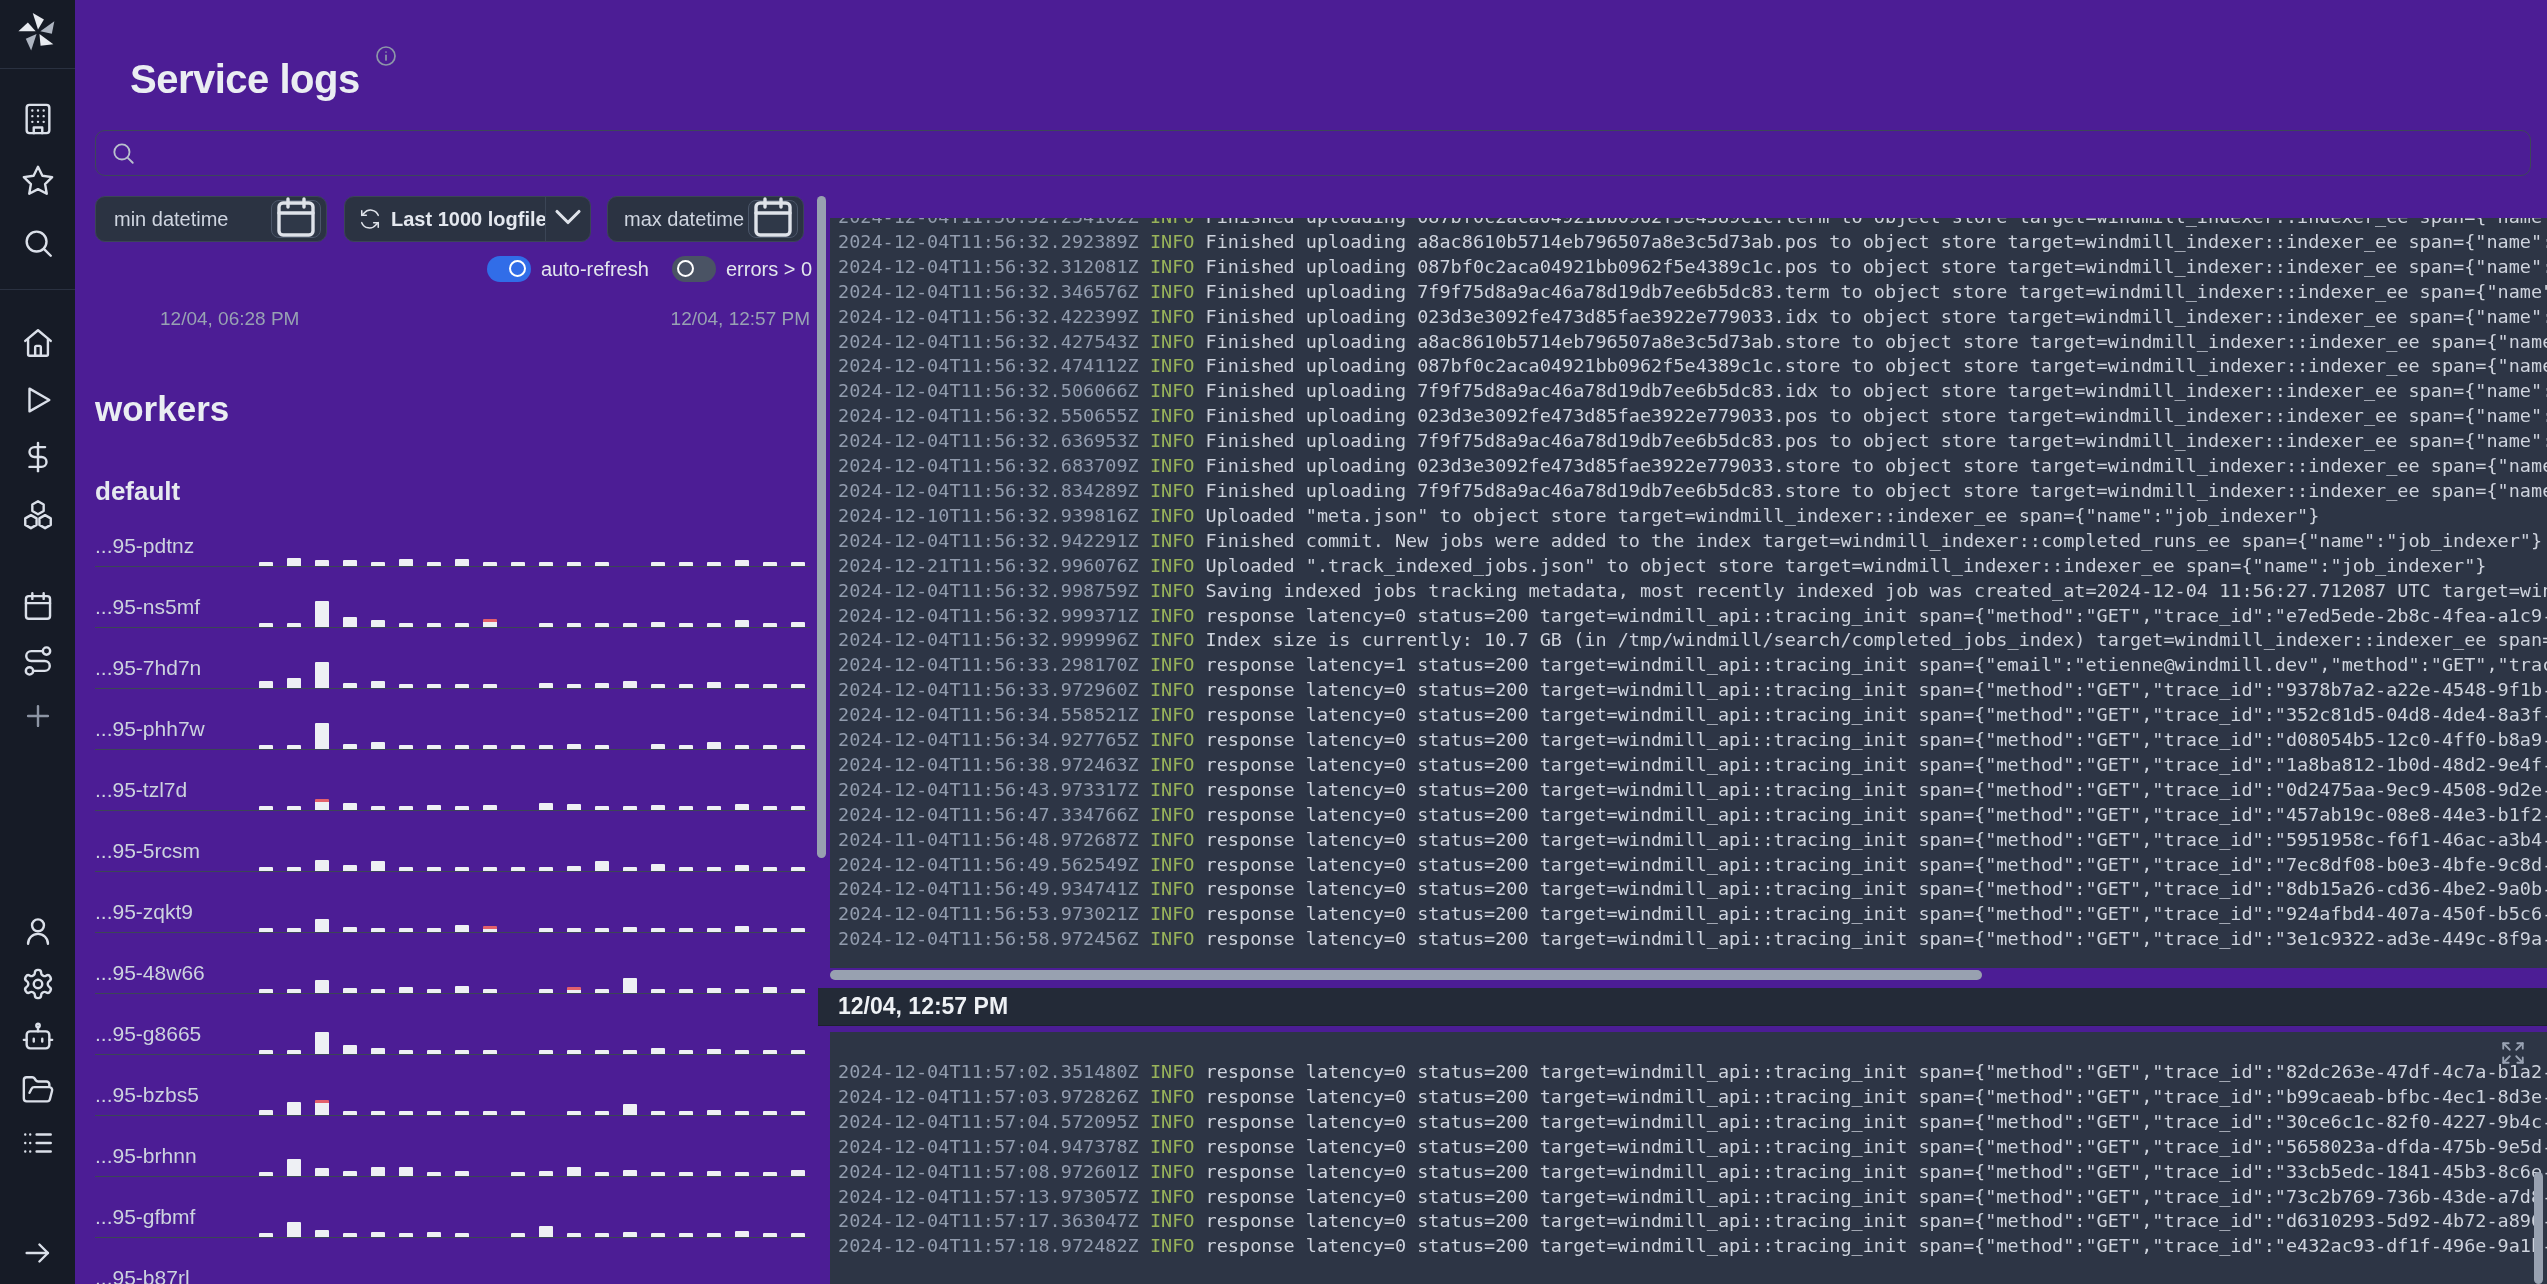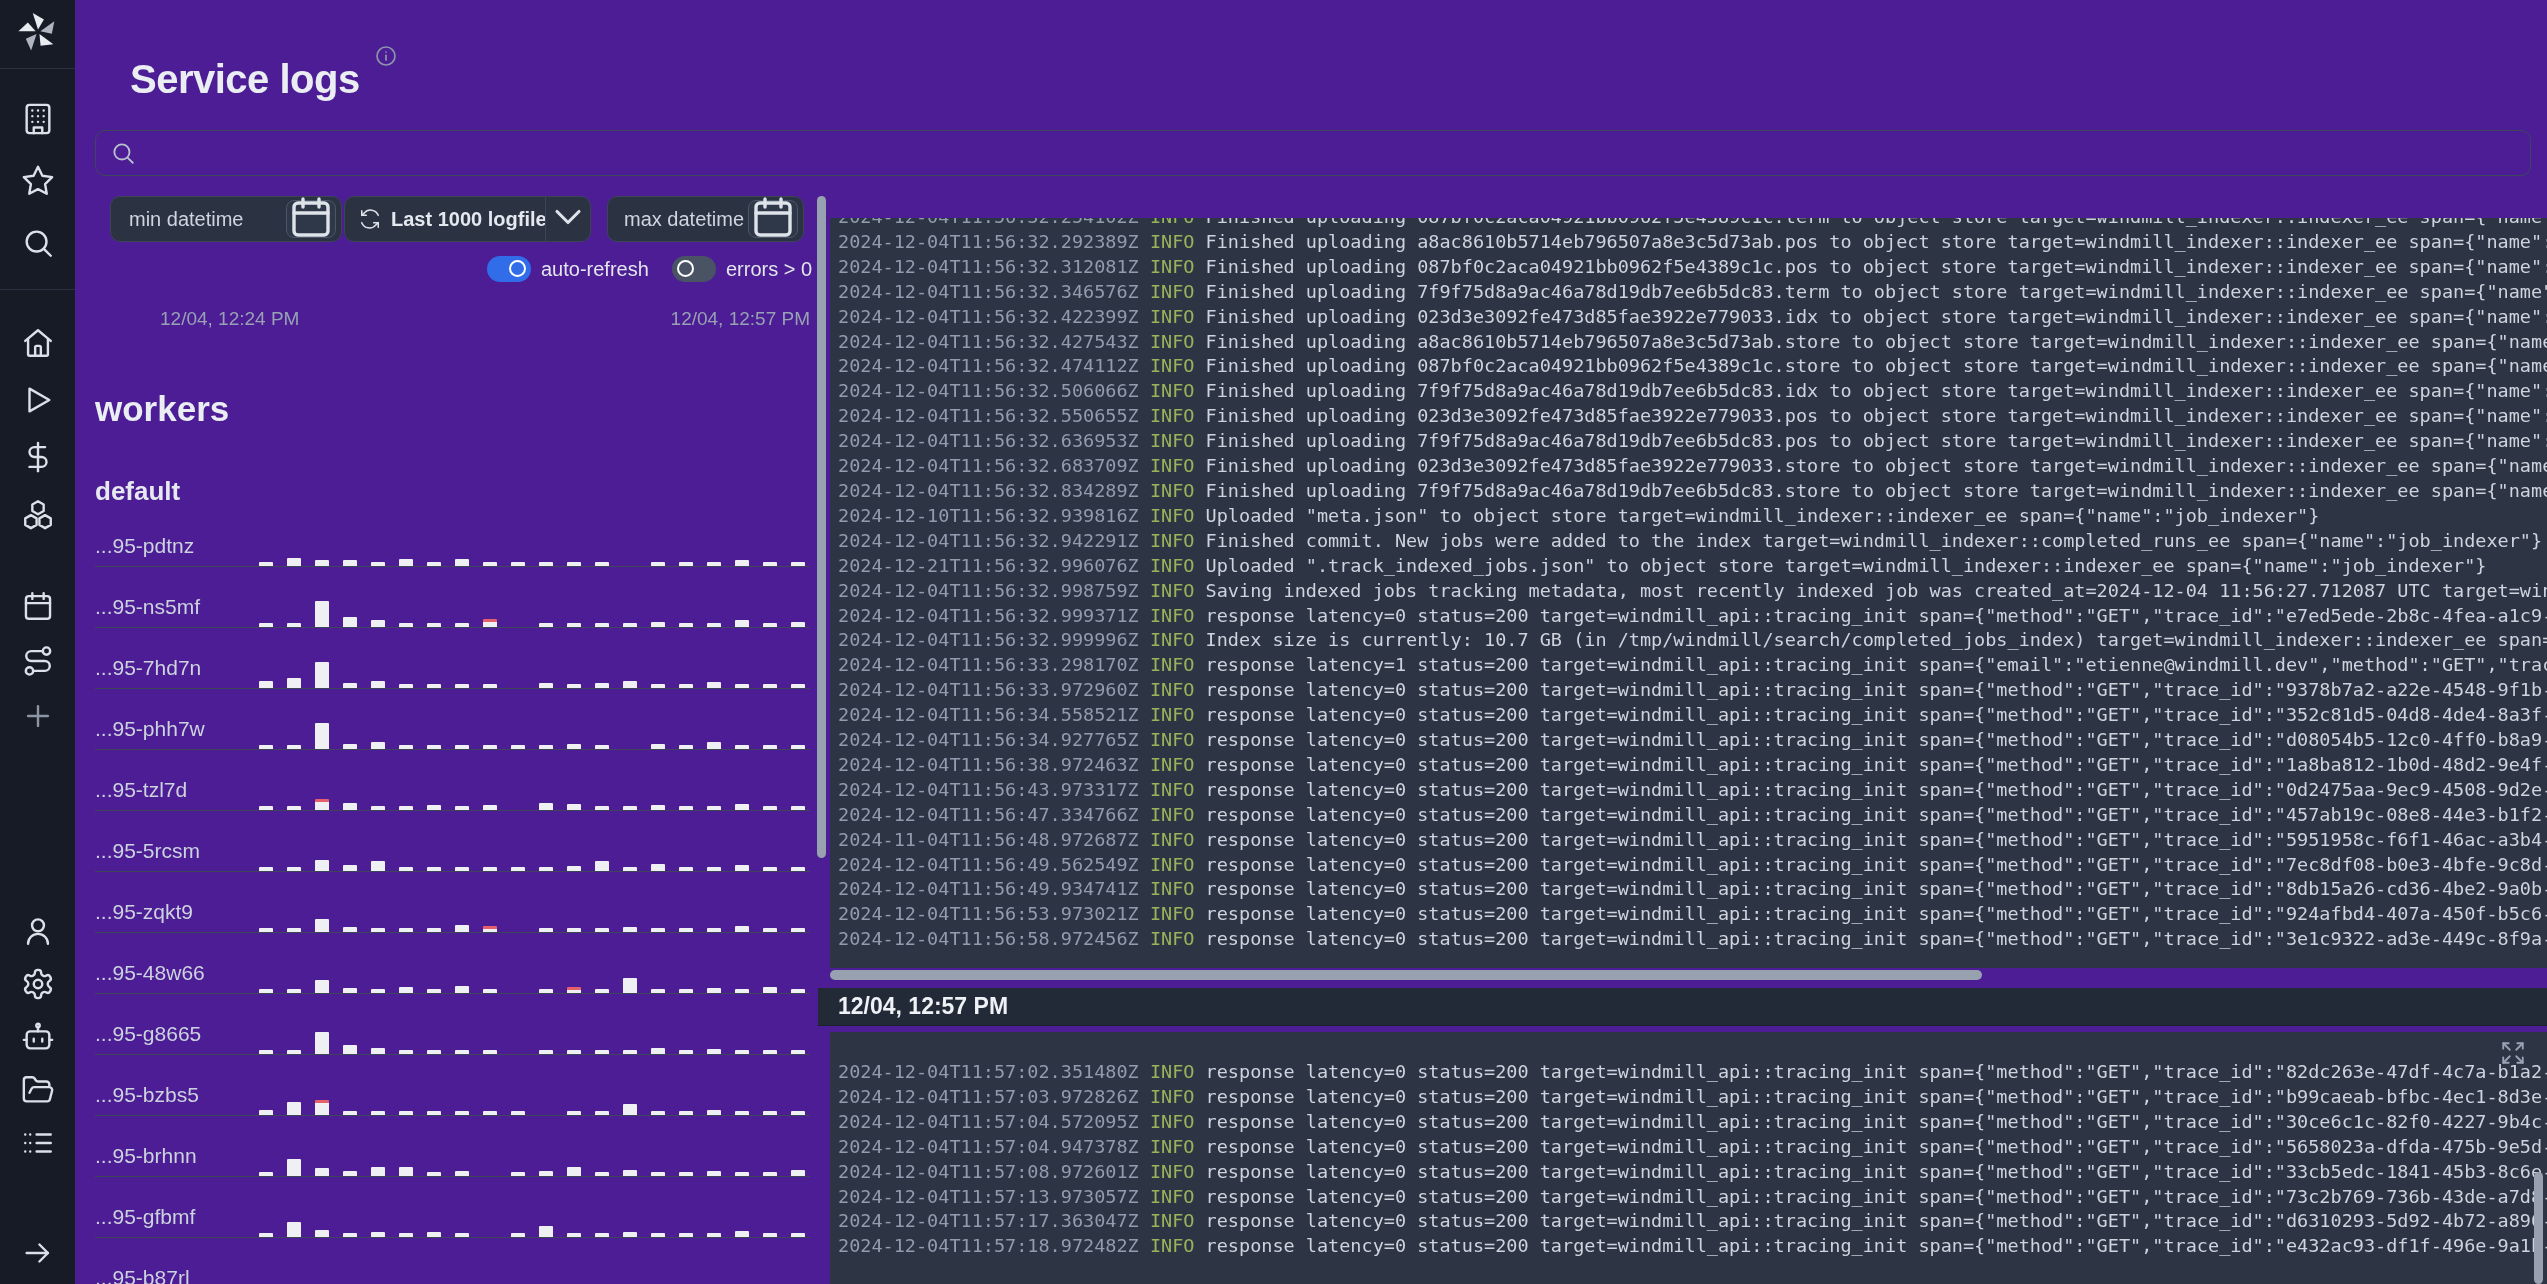--- a/index.html
+++ b/index.html
@@ -29,21 +29,21 @@
   .search .ic{width:26px;height:26px;color:#b9c0cd;margin-right:10px;flex:none;}
   .search .ic svg{width:26px;height:26px}
   .search input{flex:1;background:transparent;border:none;outline:none;color:#e6e9ef;font-size:20px;font-family:inherit;}
 
   
   .chip{position:absolute;top:196px;height:46px;background:#2b3342;border:1px solid #3b4556;border-radius:10px;box-sizing:border-box;display:flex;align-items:center;padding:0 5px 0 16px;}
   .chip input{background:transparent;border:none;outline:none;color:#cfd5e0;font-size:20px;font-family:inherit;min-width:0;flex:1;}
   .chip input::placeholder,.search input::placeholder{color:#cfd5e0;opacity:1;}
   .cal-btn{width:48px;height:36px;border:1px solid #4b5669;border-radius:8px;display:flex;align-items:center;justify-content:center;color:#dfe3ea;flex:none;background:#2f3848;cursor:pointer;}
   .cal-btn svg{width:22px;height:22px}
-  #chip-min{left:110px;width:232px}
+  #chip-min{left:95px;width:232px}
   #chip-max{left:607px;width:197px;padding-left:14px}
 
   .logfiles{position:absolute;left:344px;top:196px;width:247px;height:46px;background:#2b3342;border:1px solid #3b4556;border-radius:10px;box-sizing:border-box;display:flex;align-items:stretch;cursor:pointer;}
   .logfiles .main{flex:1;display:flex;align-items:center;gap:10px;padding:0 8px 0 14px;color:#e4e8ef;font-size:20px;font-weight:600;white-space:nowrap;overflow:hidden;}
   .logfiles .ic{width:22px;height:22px;color:#dfe3ea;flex:none;}
   .logfiles .ic svg{width:22px;height:22px}
   .logfiles .sep{width:1px;background:#3b4556;}
   .logfiles .chev{width:44px;display:flex;align-items:center;justify-content:center;color:#dfe3ea;}
   .chev svg{width:24px;height:24px}
 
@@ -277,21 +277,21 @@
 
   <div class="tog" id="tog-auto">
       <span class="knob"></span>
     </div>
   <span class="tog-label" id="lbl-auto">auto-refresh</span>
   <div class="tog" id="tog-err">
       <span class="knob"></span>
     </div>
   <span class="tog-label" id="lbl-err">errors &gt; 0</span>
 
-  <span class="range-label" id="range-start">12/04, 12:24 PM</span>
+  <span class="range-label" id="range-start">12/04, 06:28 PM</span>
   <span class="range-label" id="range-end">12/04, 12:57 PM</span>
 
   <h2 class="workers-h">workers</h2>
   <h3 class="group-h">default</h3>
   <div id="worker-list">
       <div class="worker-row">
         <span class="worker-name">...95-pdtnz</span>
         <div class="spark">
           <span class="bar" style="height: 4px;"></span>
           <span class="bar" style="height: 8px;"></span>

